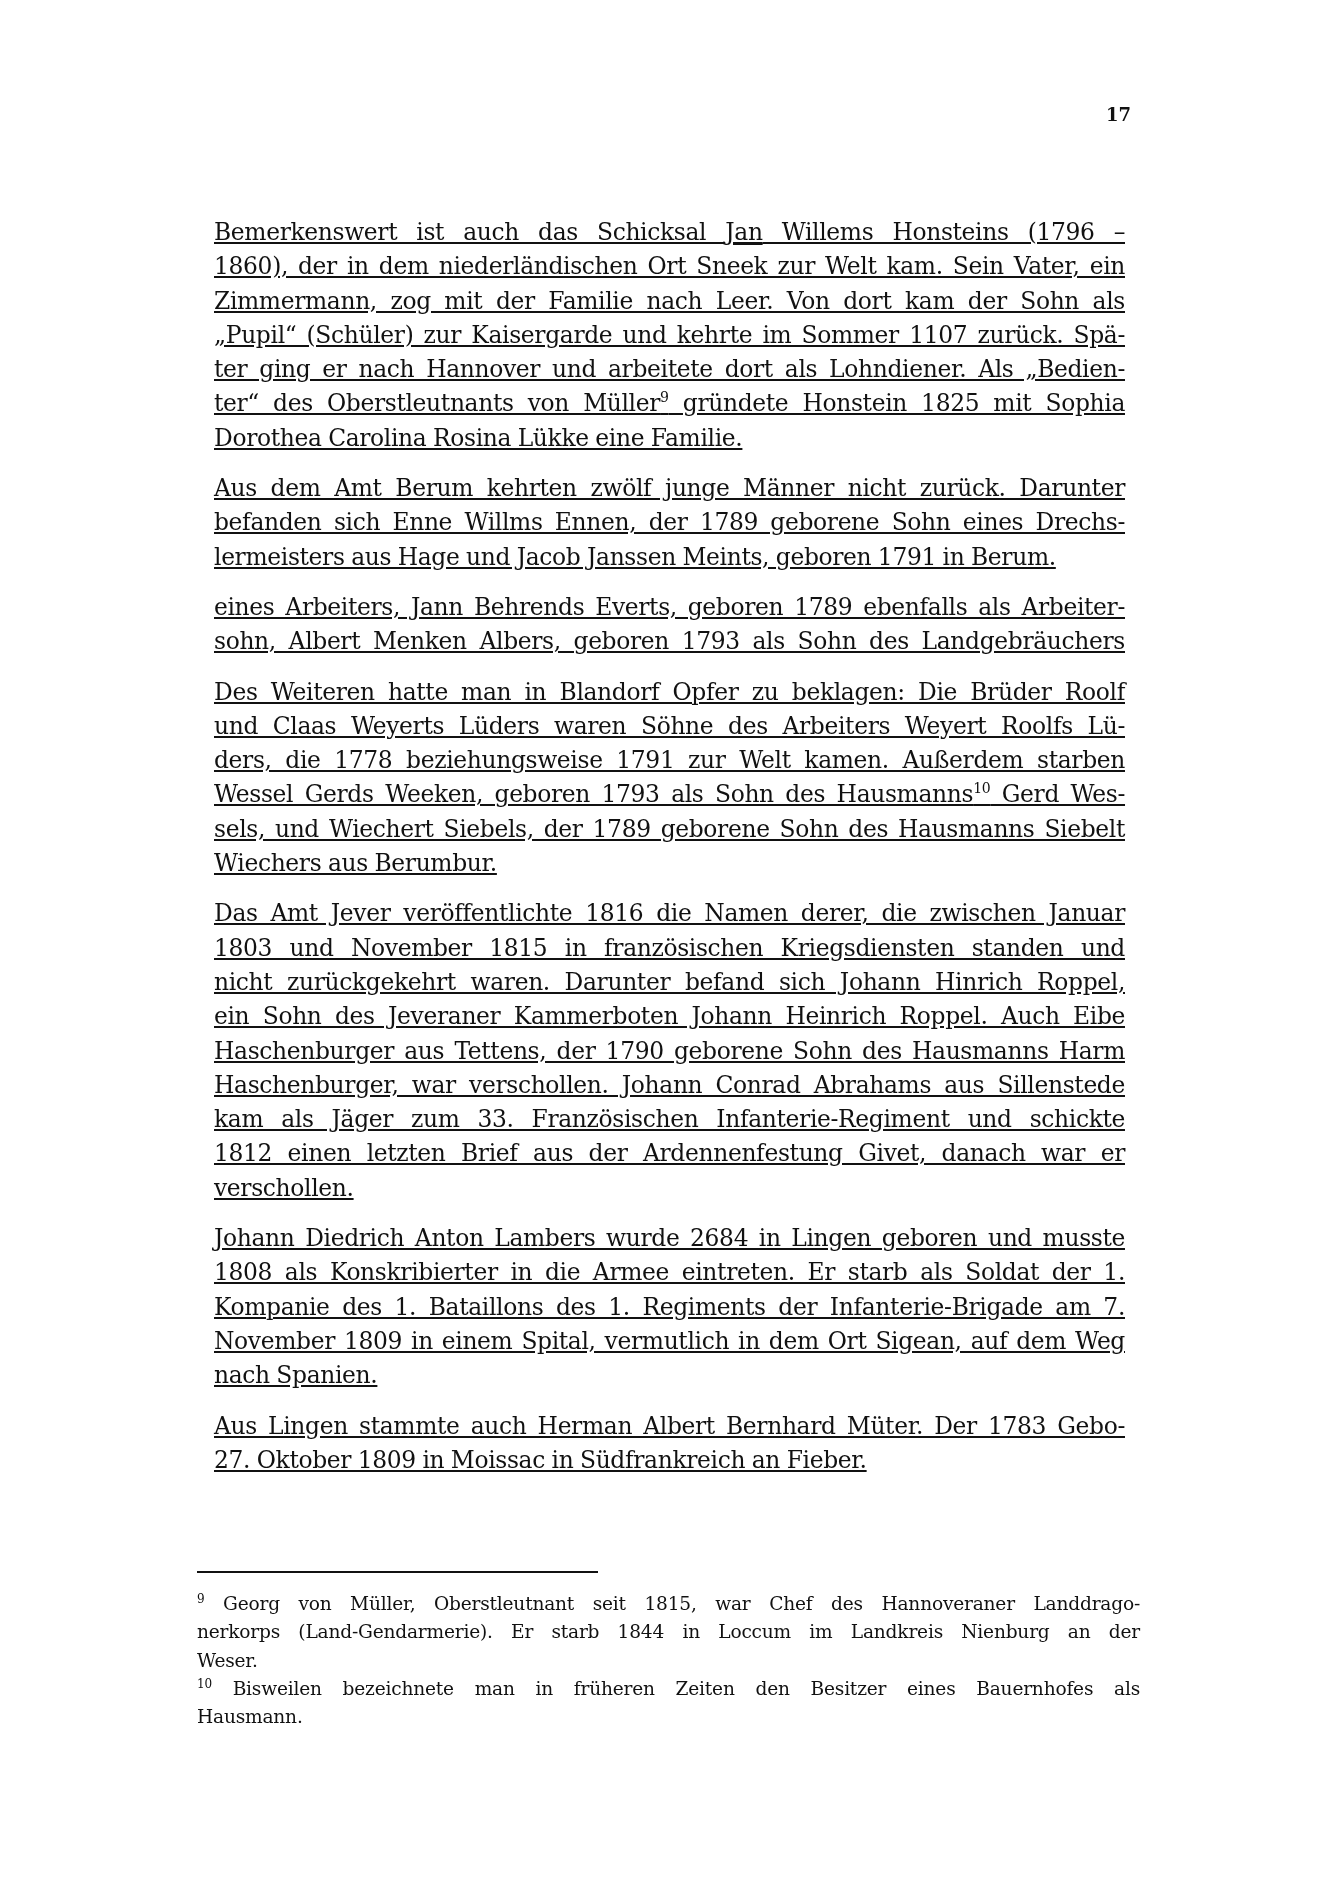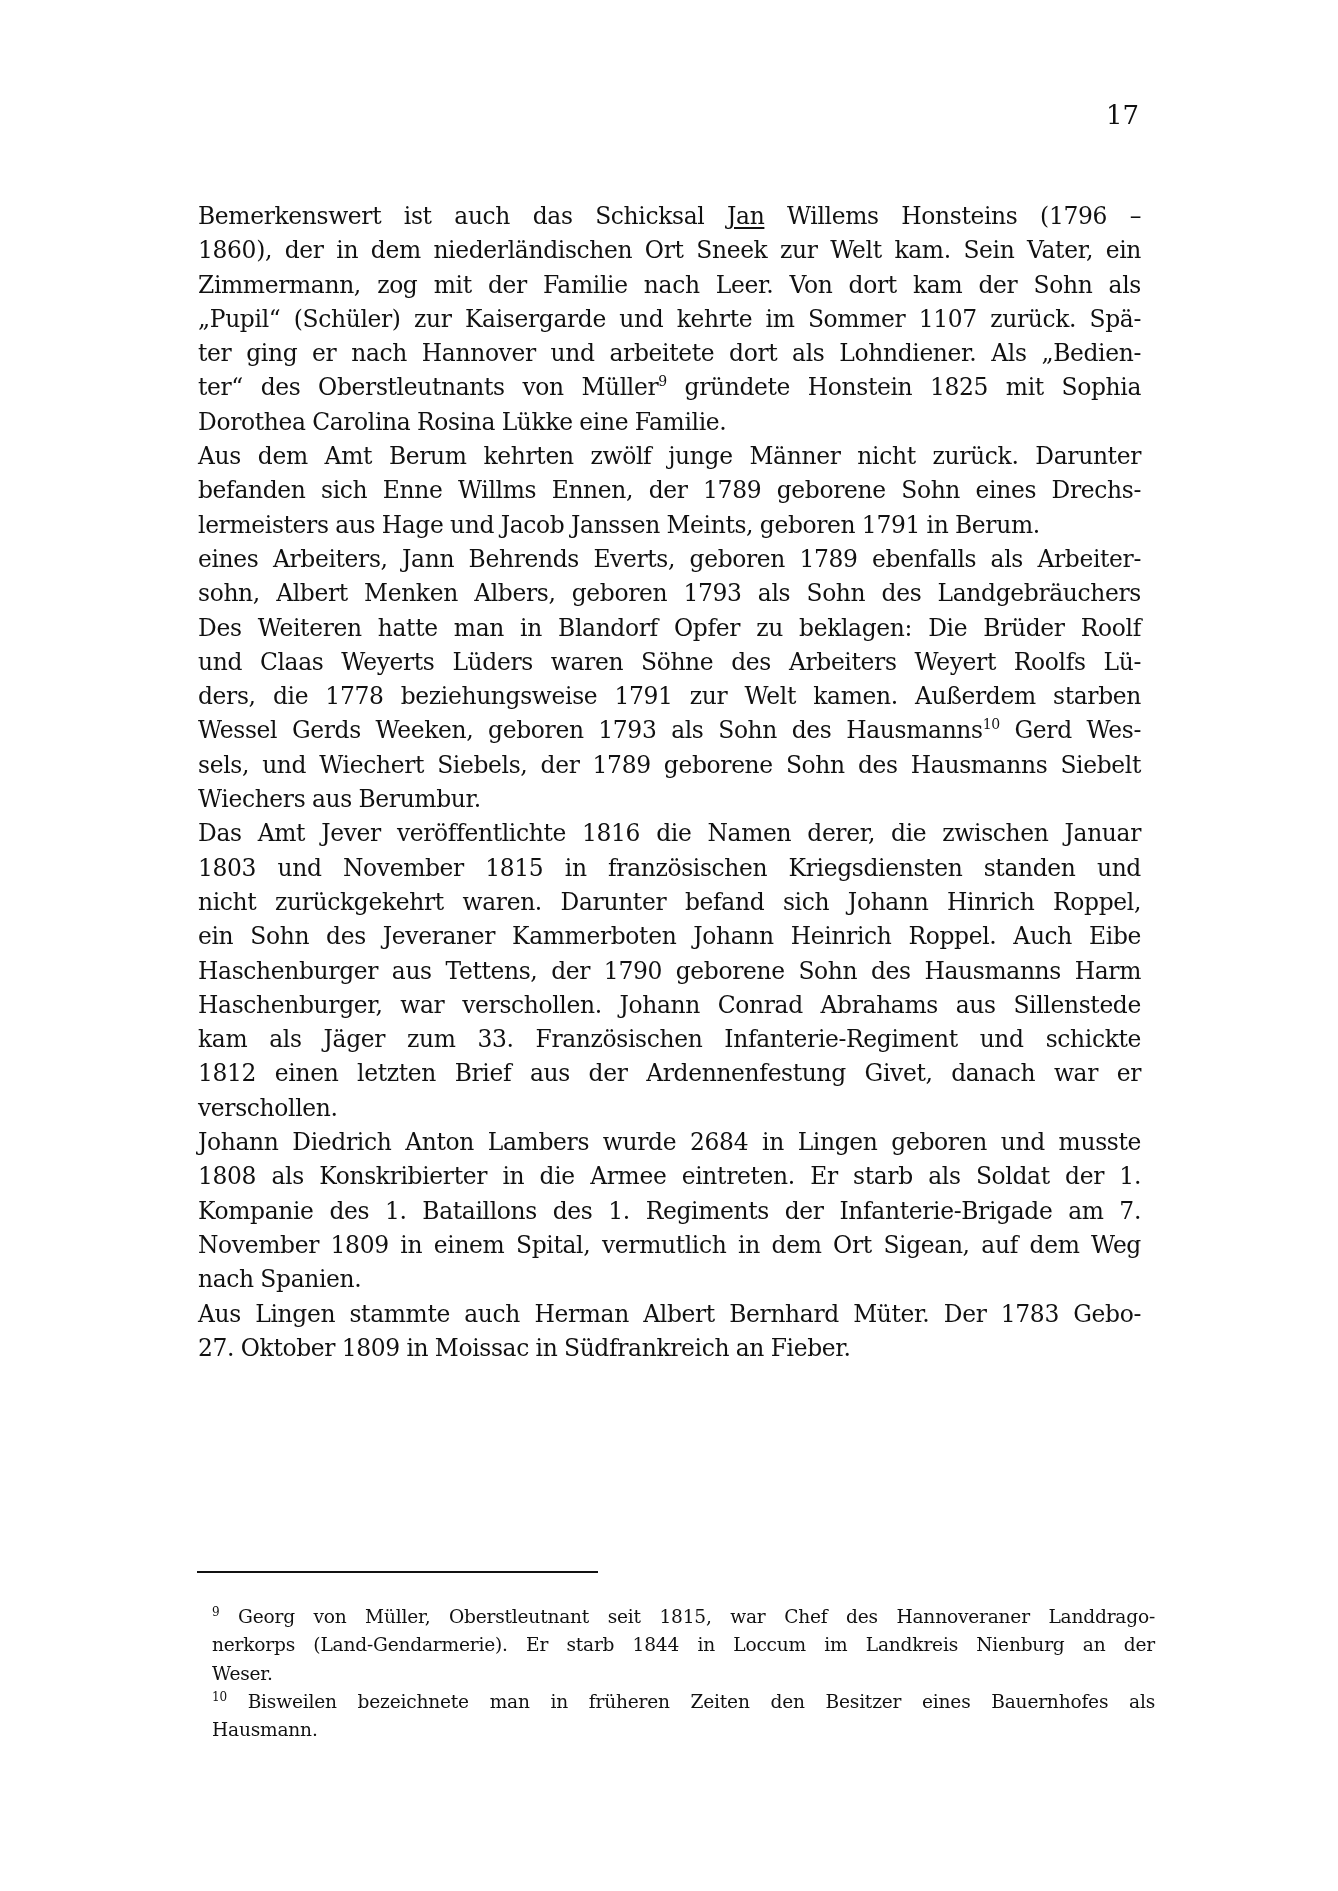--- a/index.html
+++ b/index.html
@@ -12,36 +12,38 @@
     height: 1891px;
     position: relative;
     overflow: hidden;
     color: #111111;
     font-family: "DejaVu Serif", "Liberation Serif", serif;
   }
   .page-number {
     position: absolute;
     top: 100px;
     left: 1106px;
-    font-size: 26px;
+    font-size: 18px;
     line-height: 30px;
+    font-weight: bold;
   }
   .body-text {
     position: absolute;
     left: 198px;
     top: 199px;
     width: 943px;
     font-size: 23.4px;
     line-height: 34.3px;
     letter-spacing: -0.35px;
     word-spacing: -0.5px;
   }
   .para {
-    margin: 0;
+    margin: 16px;
     text-align: justify;
+    text-decoration: underline;
   }
   .line {
     display: block;
     white-space: nowrap;
     text-align: justify;
     text-align-last: justify;
     height: 34.3px;
   }
   .line.last {
     text-align-last: left;
@@ -55,27 +57,26 @@
   .fn-rule {
     position: absolute;
     left: 197px;
     top: 1571px;
     width: 401px;
     height: 2px;
     background: #111111;
   }
   .footnotes {
     position: absolute;
-    left: 212px;
+    left: 197px;
     top: 1590px;
     width: 943px;
     font-size: 18.6px;
     line-height: 28.3px;
     letter-spacing: -0.2px;
-    margin-top: 13px;
   }
   .footnotes .line { height: 28.3px; }
   .footnotes sup {
     font-size: 12px;
     vertical-align: 7px;
     line-height: 0;
   }
 </style>
 </head>
 <body>

